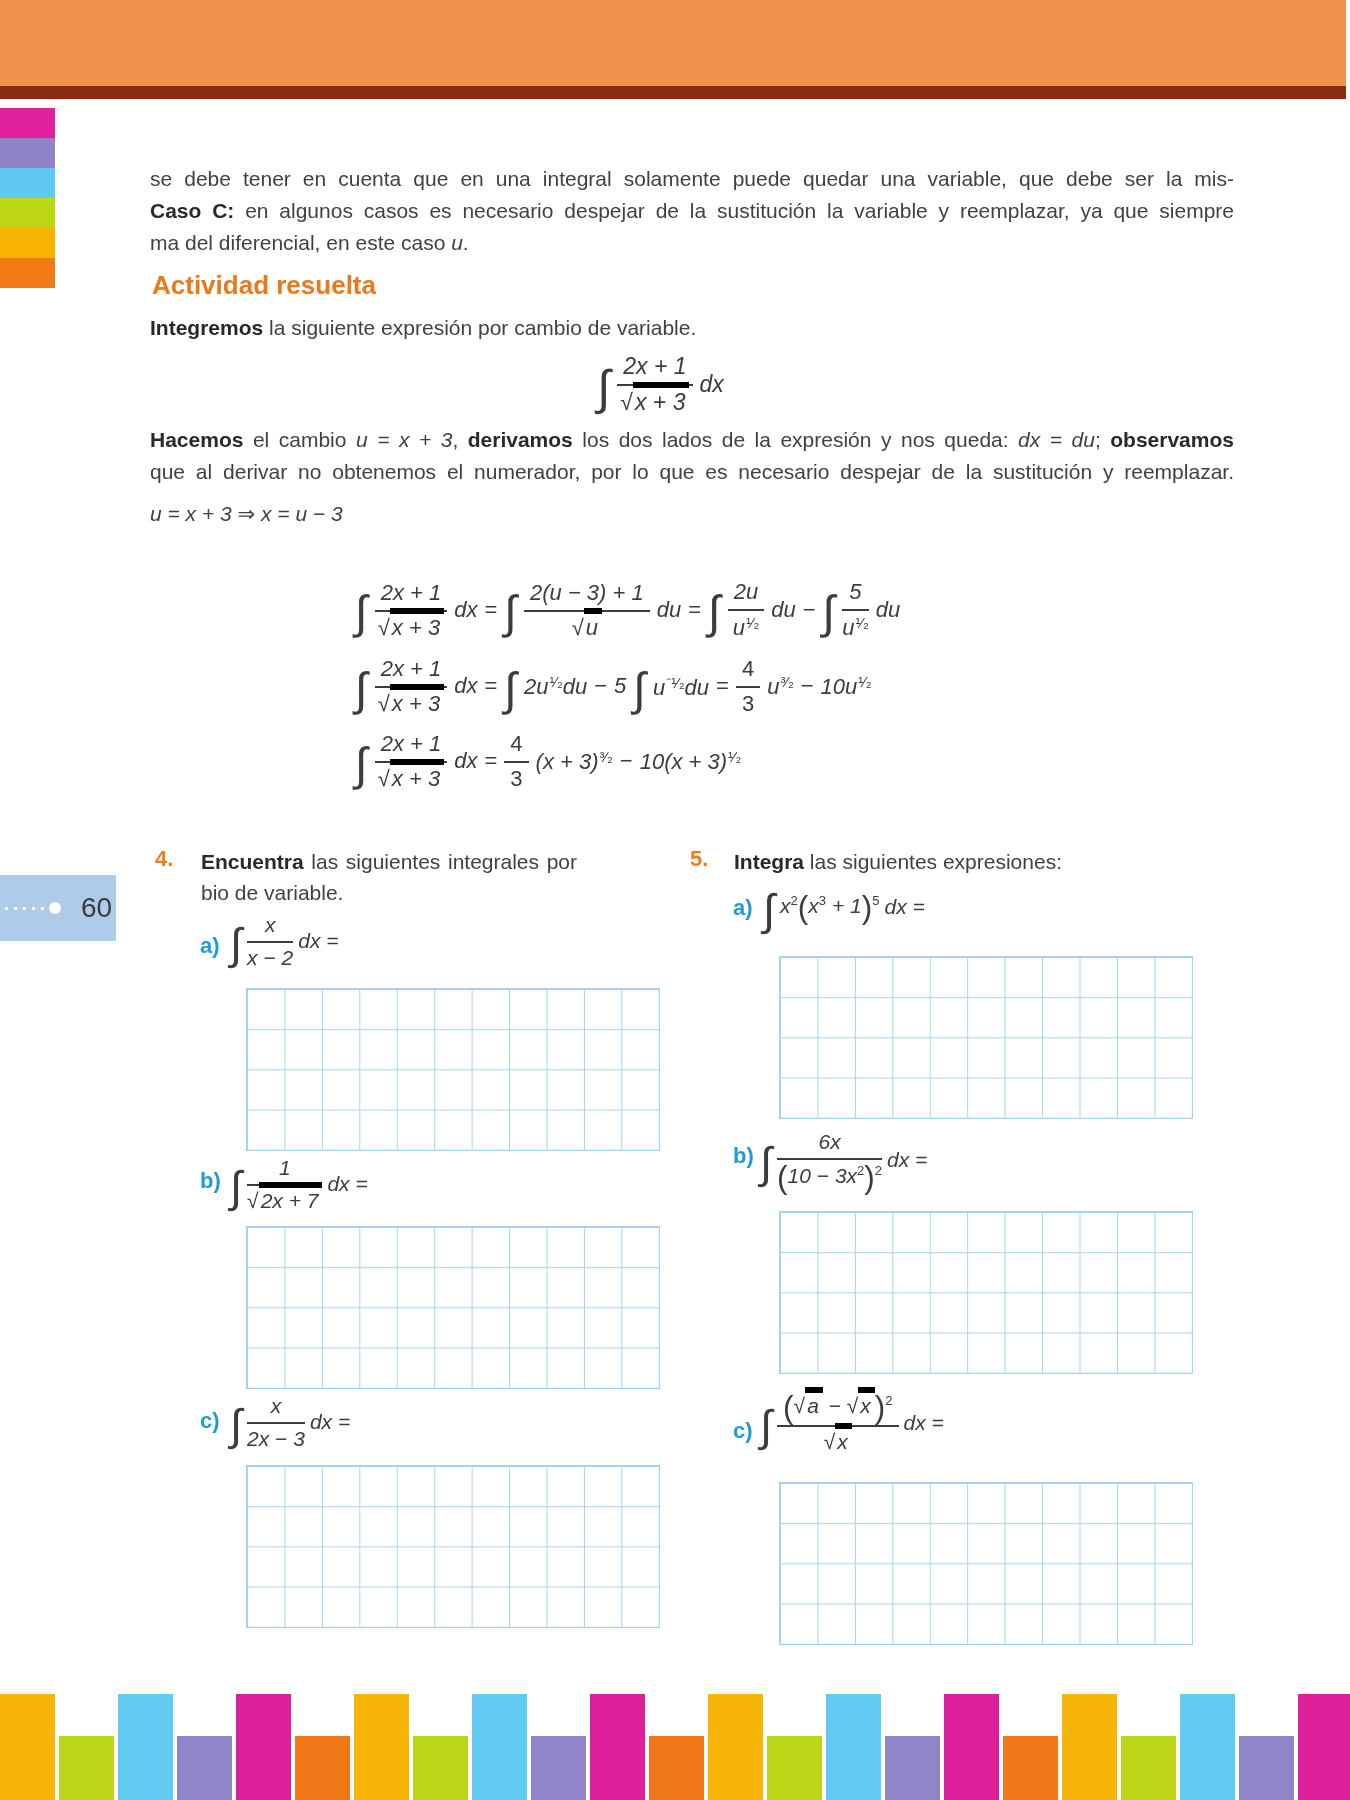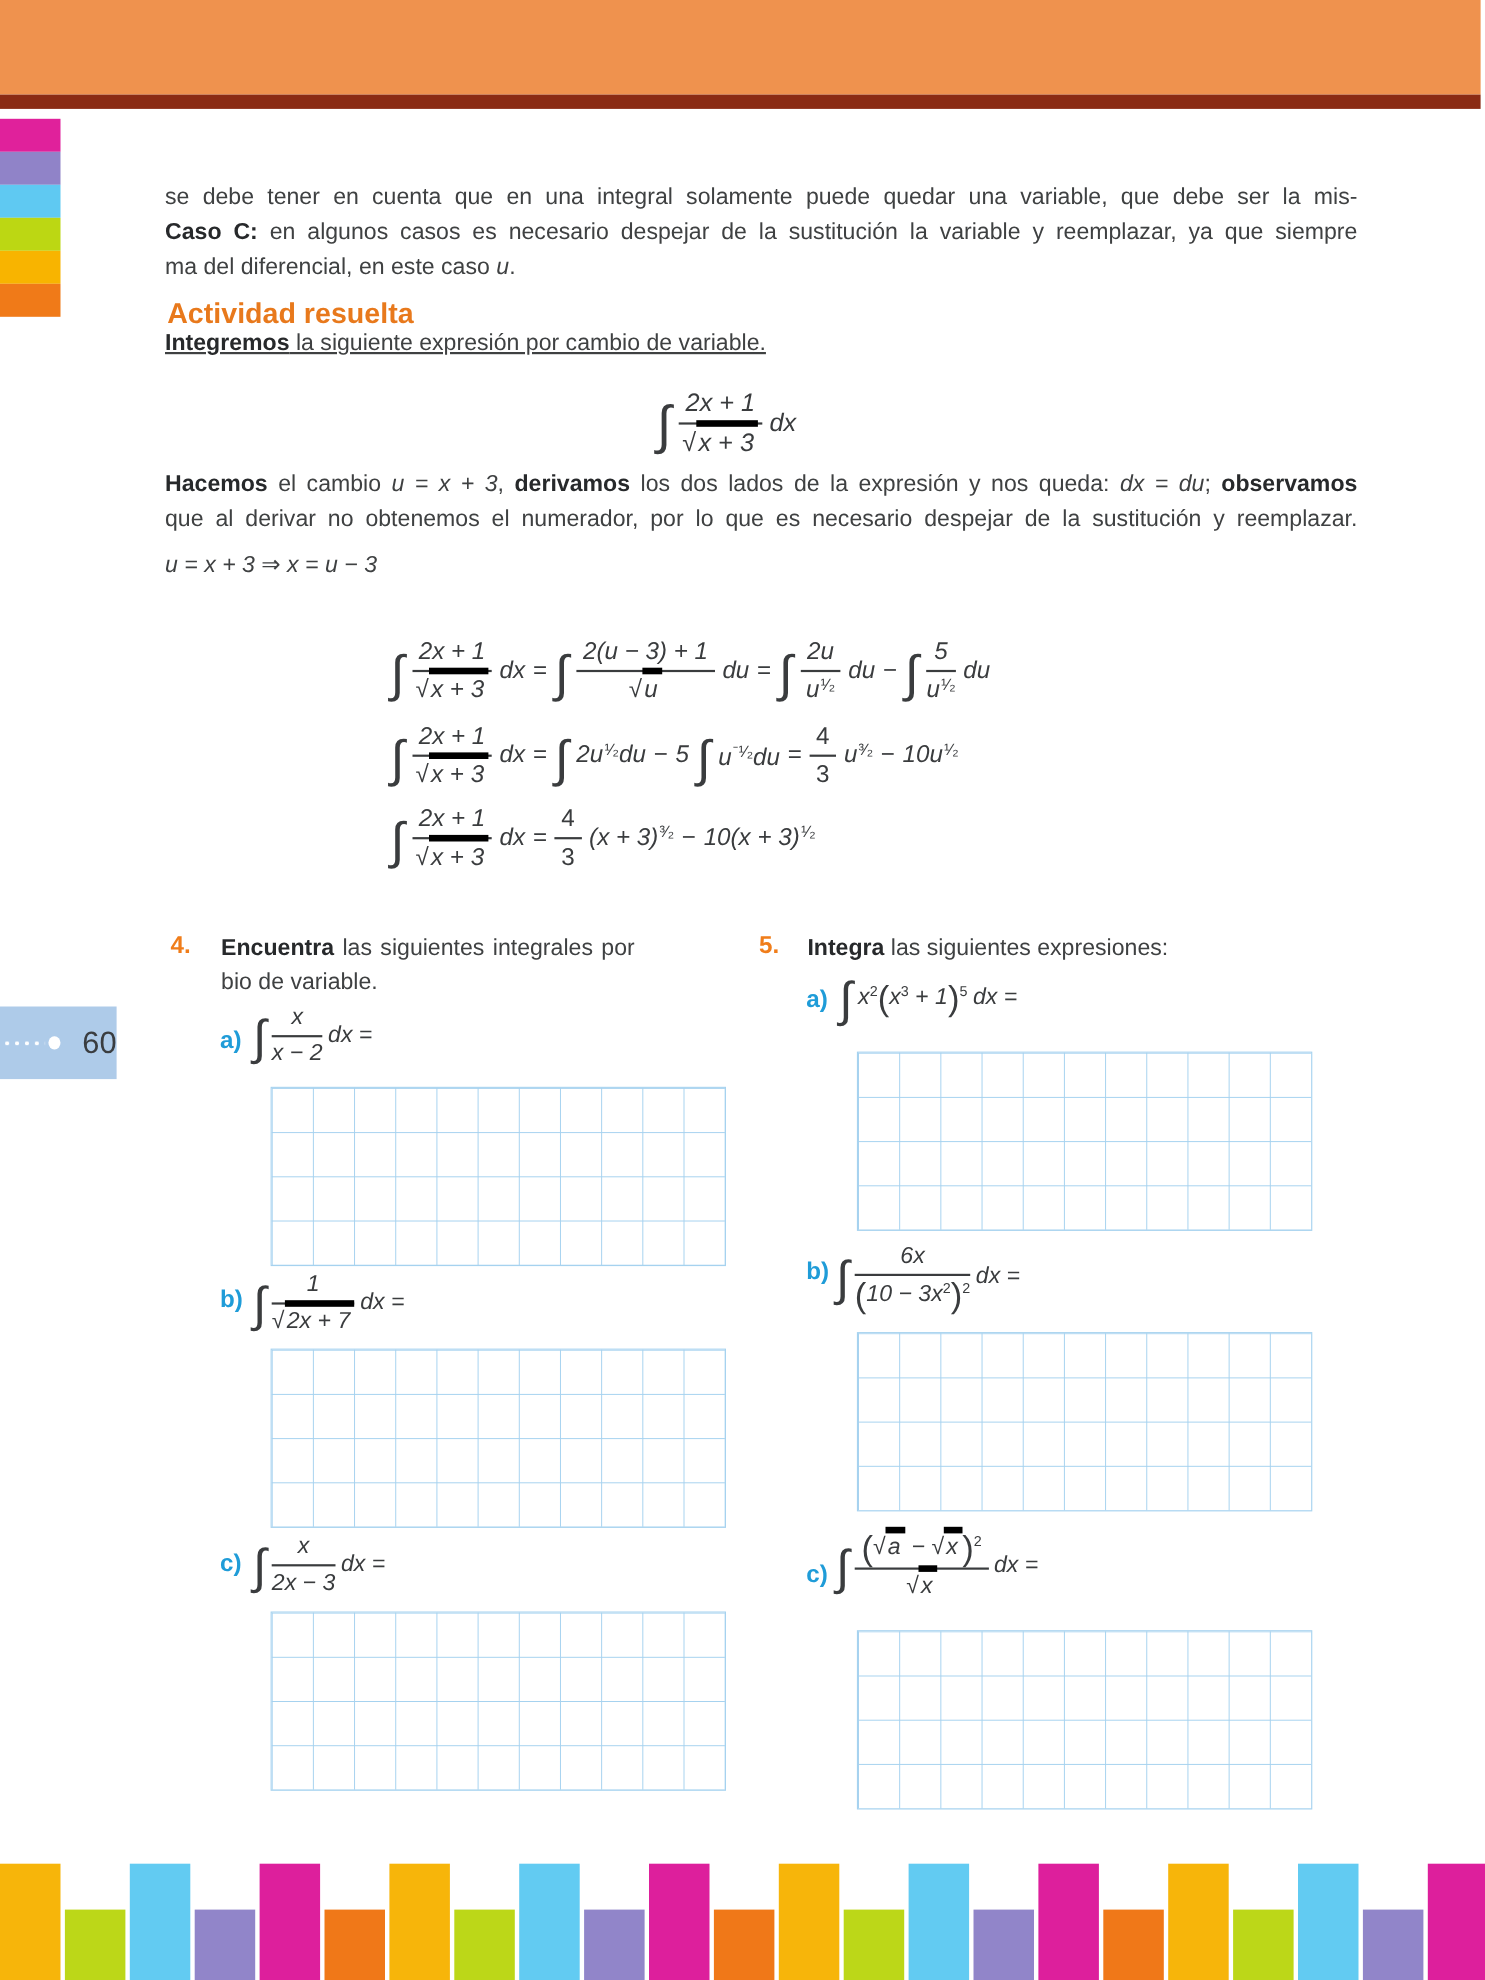--- a/index.html
+++ b/index.html
@@ -8,22 +8,22 @@
 
   
   .top-band { position:absolute; left:0; top:0; width:1346px; height:86px; background:#ef924e; }
   .top-rule { position:absolute; left:0; top:86px; width:1346px; height:13px; background:#8a2b14; }
 
   
   .side-tabs { position:absolute; left:0; top:108px; width:55px; }
   .side-tabs .strip { width:55px; height:30px; }
 
   
-  .badge { position:absolute; left:0; top:875px; width:106px; height:66px; background:#aecbe9;
-           display:flex; align-items:center;margin-top:40px; }
+  .badge { position:absolute; left:0; top:875px; width:116px; height:66px; background:#aecbe9;
+           display:flex; align-items:center; }
   .badge .leader { width:44px; height:5px; margin-left:2px;
            background-image:radial-gradient(circle, #ffffff 1.7px, rgba(255,255,255,0) 2px);
            background-size:9px 5px; background-repeat:repeat-x; }
   .badge .dot { width:12px; height:12px; border-radius:50%; background:#ffffff; margin-left:3px; }
   .badge .num { margin-left:20px; font-size:28px; color:#3a3d40; }
 
   
   .tblock { position:absolute; font-size:21px; line-height:32px; }
   .jline { text-align:justify; height:32px; overflow:hidden; }
   .jline::after { content:""; display:inline-block; width:100%; height:0; }
@@ -89,21 +89,21 @@
   </div>
 
   <div class="tblock" style="left:150px; top:163px; width:1084px;">
     <div class="jline"><span>se debe tener en cuenta que en una integral solamente puede quedar una variable, que debe ser la mis-</span></div>
     <div class="jline"><span class="seg-b">Caso C:</span><span> en algunos casos es necesario despejar de la sustitución la variable y reemplazar, ya que siempre</span></div>
     <div><span>ma del diferencial, en este caso </span><span class="seg-m">u</span><span>.</span></div>
   </div>
 
   <div class="h-activity">Actividad resuelta</div>
 
-  <div class="tblock" style="left:150px; top:296px; width:1084px;text-decoration:underline;"><span class="seg-b">Integremos</span><span> la siguiente expresión por cambio de variable.</span></div>
+  <div class="tblock" style="left:150px; top:312px; width:1084px;"><span class="seg-b">Integremos</span><span> la siguiente expresión por cambio de variable.</span></div>
 
   <div class="eqrow" style="left:597px; top:352px; font-size:23px;">
     <span class="int">∫</span>
     <span class="fr">
       <span class="nu it">2x + 1</span>
       <span class="de"><span class="sq"><span class="rad">√</span><span class="rb">x + 3</span></span></span>
     </span>
     <span class="it">dx</span>
   </div>
 

